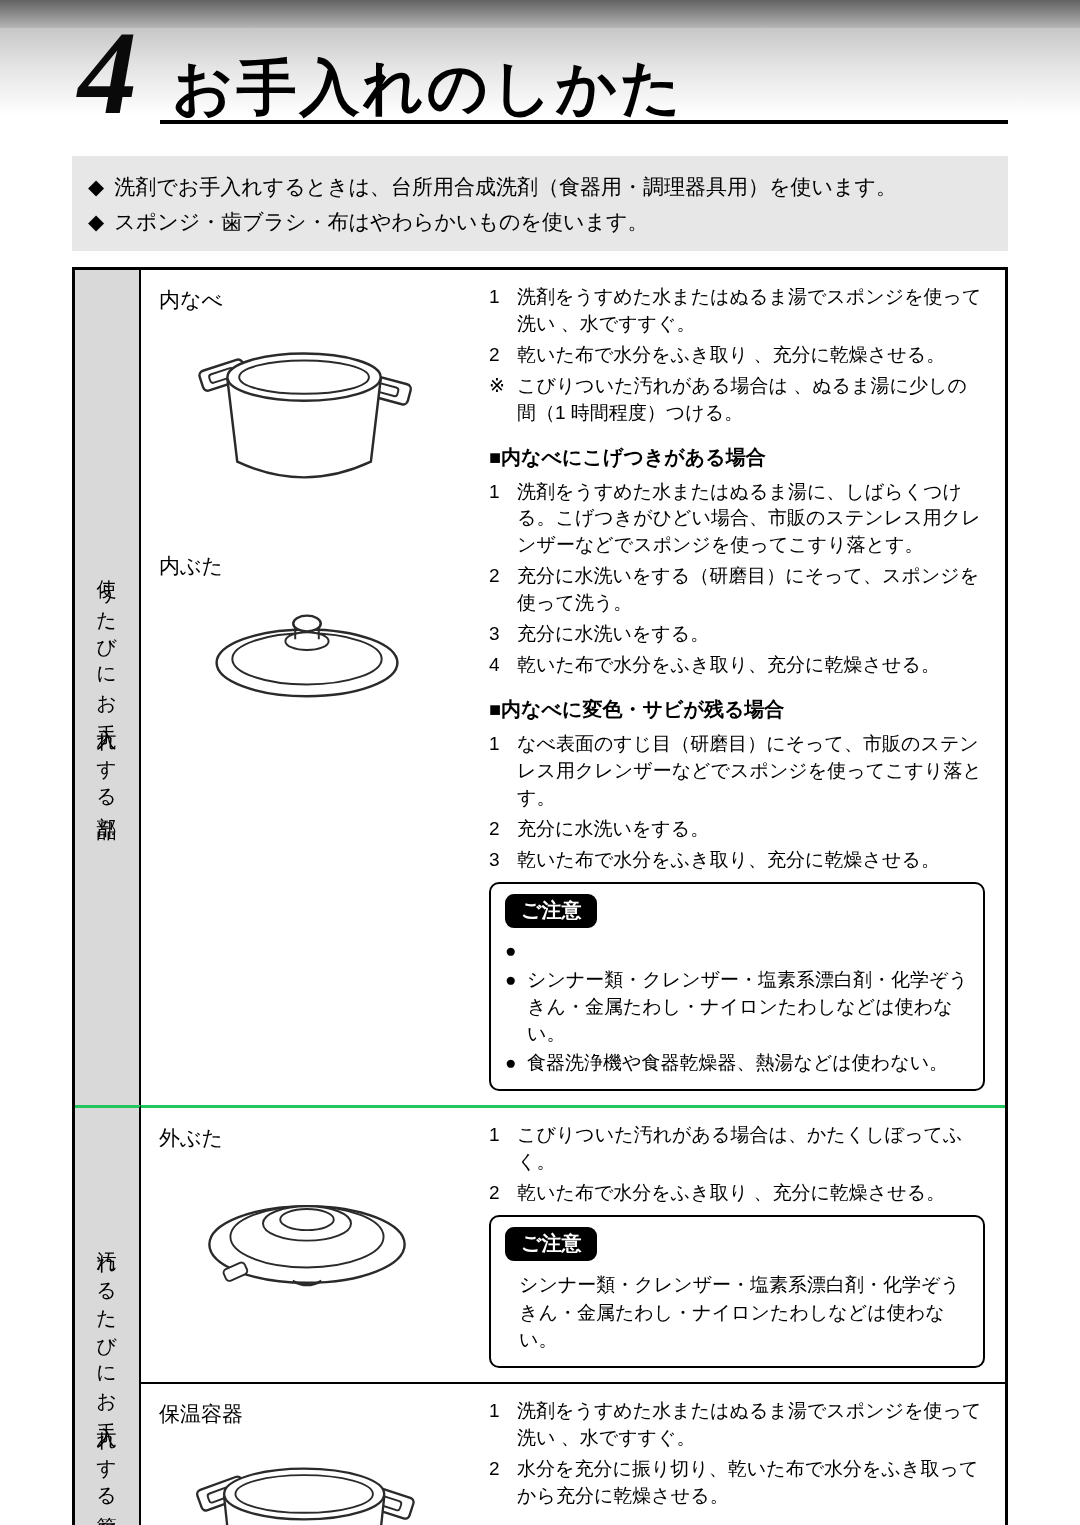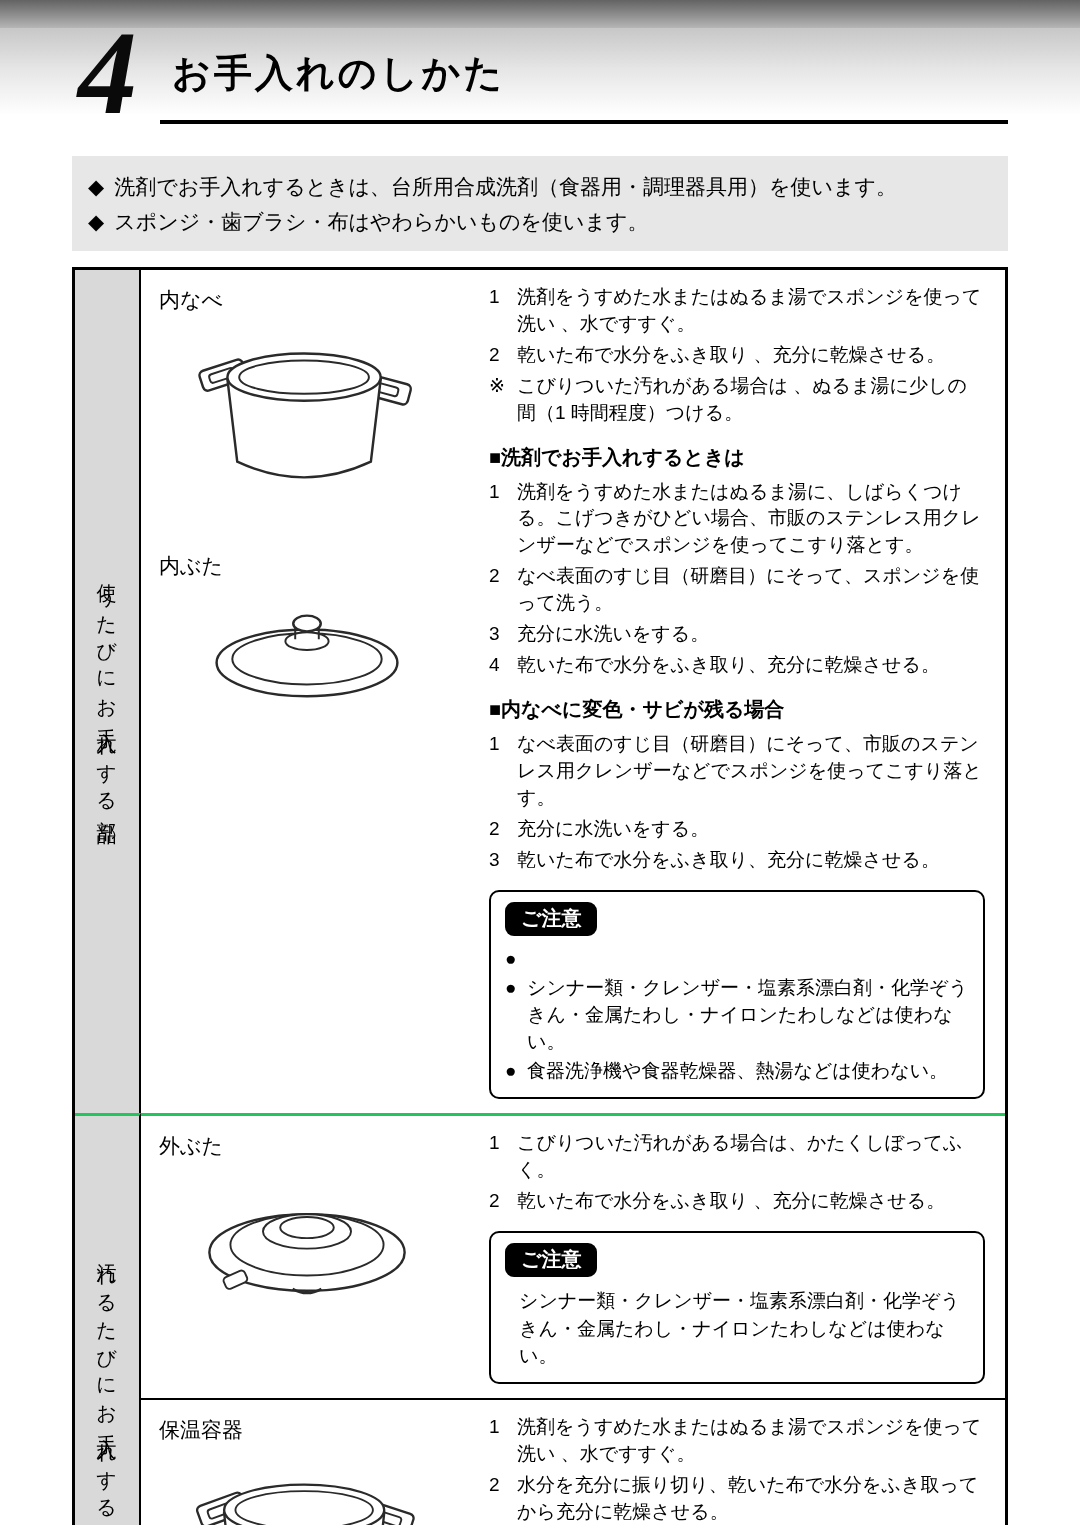--- a/index.html
+++ b/index.html
@@ -10,21 +10,21 @@
   
   .topbar { height: 28px; background: linear-gradient(180deg, #636363 0%, #8f8f8f 55%, #b6b6b6 100%); }
   .title-band { position: relative; height: 92px; background: linear-gradient(180deg, #c7c7c7 0%, #e6e6e6 45%, #ffffff 95%); }
   .chapter-num {
     position: absolute; left: 78px; top: -16px; z-index: 2;
     font-family: "Liberation Serif", "DejaVu Serif", serif;
     font-style: italic; font-weight: 700; font-size: 118px; line-height: 1.05; color: #0a0a0a;
   }
   .chapter-title {
     position: absolute; left: 172px; top: 20px;
-    font-size: 38px; font-weight: 700; letter-spacing: 3px; color: #000;
+    font-size: 60px; font-weight: 700; letter-spacing: 3px; color: #000;
   }
   .title-rule { height: 4px; background: #000; margin: 0 72px 0 160px; }
 
   
   .notice { margin: 32px 72px 16px 72px; background: #e7e7e7; padding: 14px 20px 12px 16px; }
   .notice-item { display: flex; gap: 10px; font-size: 21px; line-height: 1.65; }
   .notice-item .diamond { flex: 0 0 auto; }
 
   
   .care-table {
@@ -61,21 +61,21 @@
   .instr-cell { padding: 14px 20px 14px 16px; font-size: 19px; line-height: 1.42; }
 
   .step { display: flex; }
   .step + .step { margin-top: 4px; }
   .step-num { flex: 0 0 28px; }
   .step-text { flex: 1 1 auto; }
 
   .section-heading { font-weight: 700; font-size: 20px; margin: 16px 0 7px 0; }
 
   
-  .caution-box { border: 2.5px solid #000; border-radius: 10px; margin-top: 16px; padding: 10px 14px 12px 14px; }
+  .caution-box { border: 2.5px solid #000; border-radius: 10px; margin-top: 8px; padding: 10px 14px 12px 14px; }
   .caution-badge {
     display: inline-block; background: #000; color: #fff; font-weight: 700;
     font-size: 20px; padding: 2px 16px 4px 16px; border-radius: 9px; margin-bottom: 8px;
   }
   .c-item { display: flex; font-size: 19px; line-height: 1.42; margin-top: 2px; }
   .c-item .bullet { flex: 0 0 22px; }
   .c-plain { font-size: 19px; line-height: 1.45; padding-left: 14px; margin-top: 2px; }
 
   svg .ln { stroke: #2a2a2a; fill: none; }
   svg .sh { stroke: #2a2a2a; fill: #fff; }
@@ -149,29 +149,29 @@
         <div class="step">
           <span class="step-num">2</span>
           <span class="step-text">乾いた布で水分をふき取り 、充分に乾燥させる。</span>
         </div>
         <div class="step">
           <span class="step-num">※</span>
           <span class="step-text">こびりついた汚れがある場合は 、ぬるま湯に少しの間（1 時間程度）つける。</span>
         </div>
       </div>
 
-      <div class="section-heading">■洗剤でお手入れするときは</div>
+      <div class="section-heading">■内なべにこげつきがある場合</div>
       <div class="steps">
         <div class="step">
           <span class="step-num">1</span>
           <span class="step-text">洗剤をうすめた水またはぬるま湯に、しばらくつける。こげつきがひどい場合、市販のステンレス用クレンザーなどでスポンジを使ってこすり落とす。</span>
         </div>
         <div class="step">
           <span class="step-num">2</span>
-          <span class="step-text">なべ表面のすじ目（研磨目）にそって、スポンジを使って洗う。</span>
+          <span class="step-text">充分に水洗いをする（研磨目）にそって、スポンジを使って洗う。</span>
         </div>
         <div class="step">
           <span class="step-num">3</span>
           <span class="step-text">充分に水洗いをする。</span>
         </div>
         <div class="step">
           <span class="step-num">4</span>
           <span class="step-text">乾いた布で水分をふき取り、充分に乾燥させる。</span>
         </div>
       </div>

